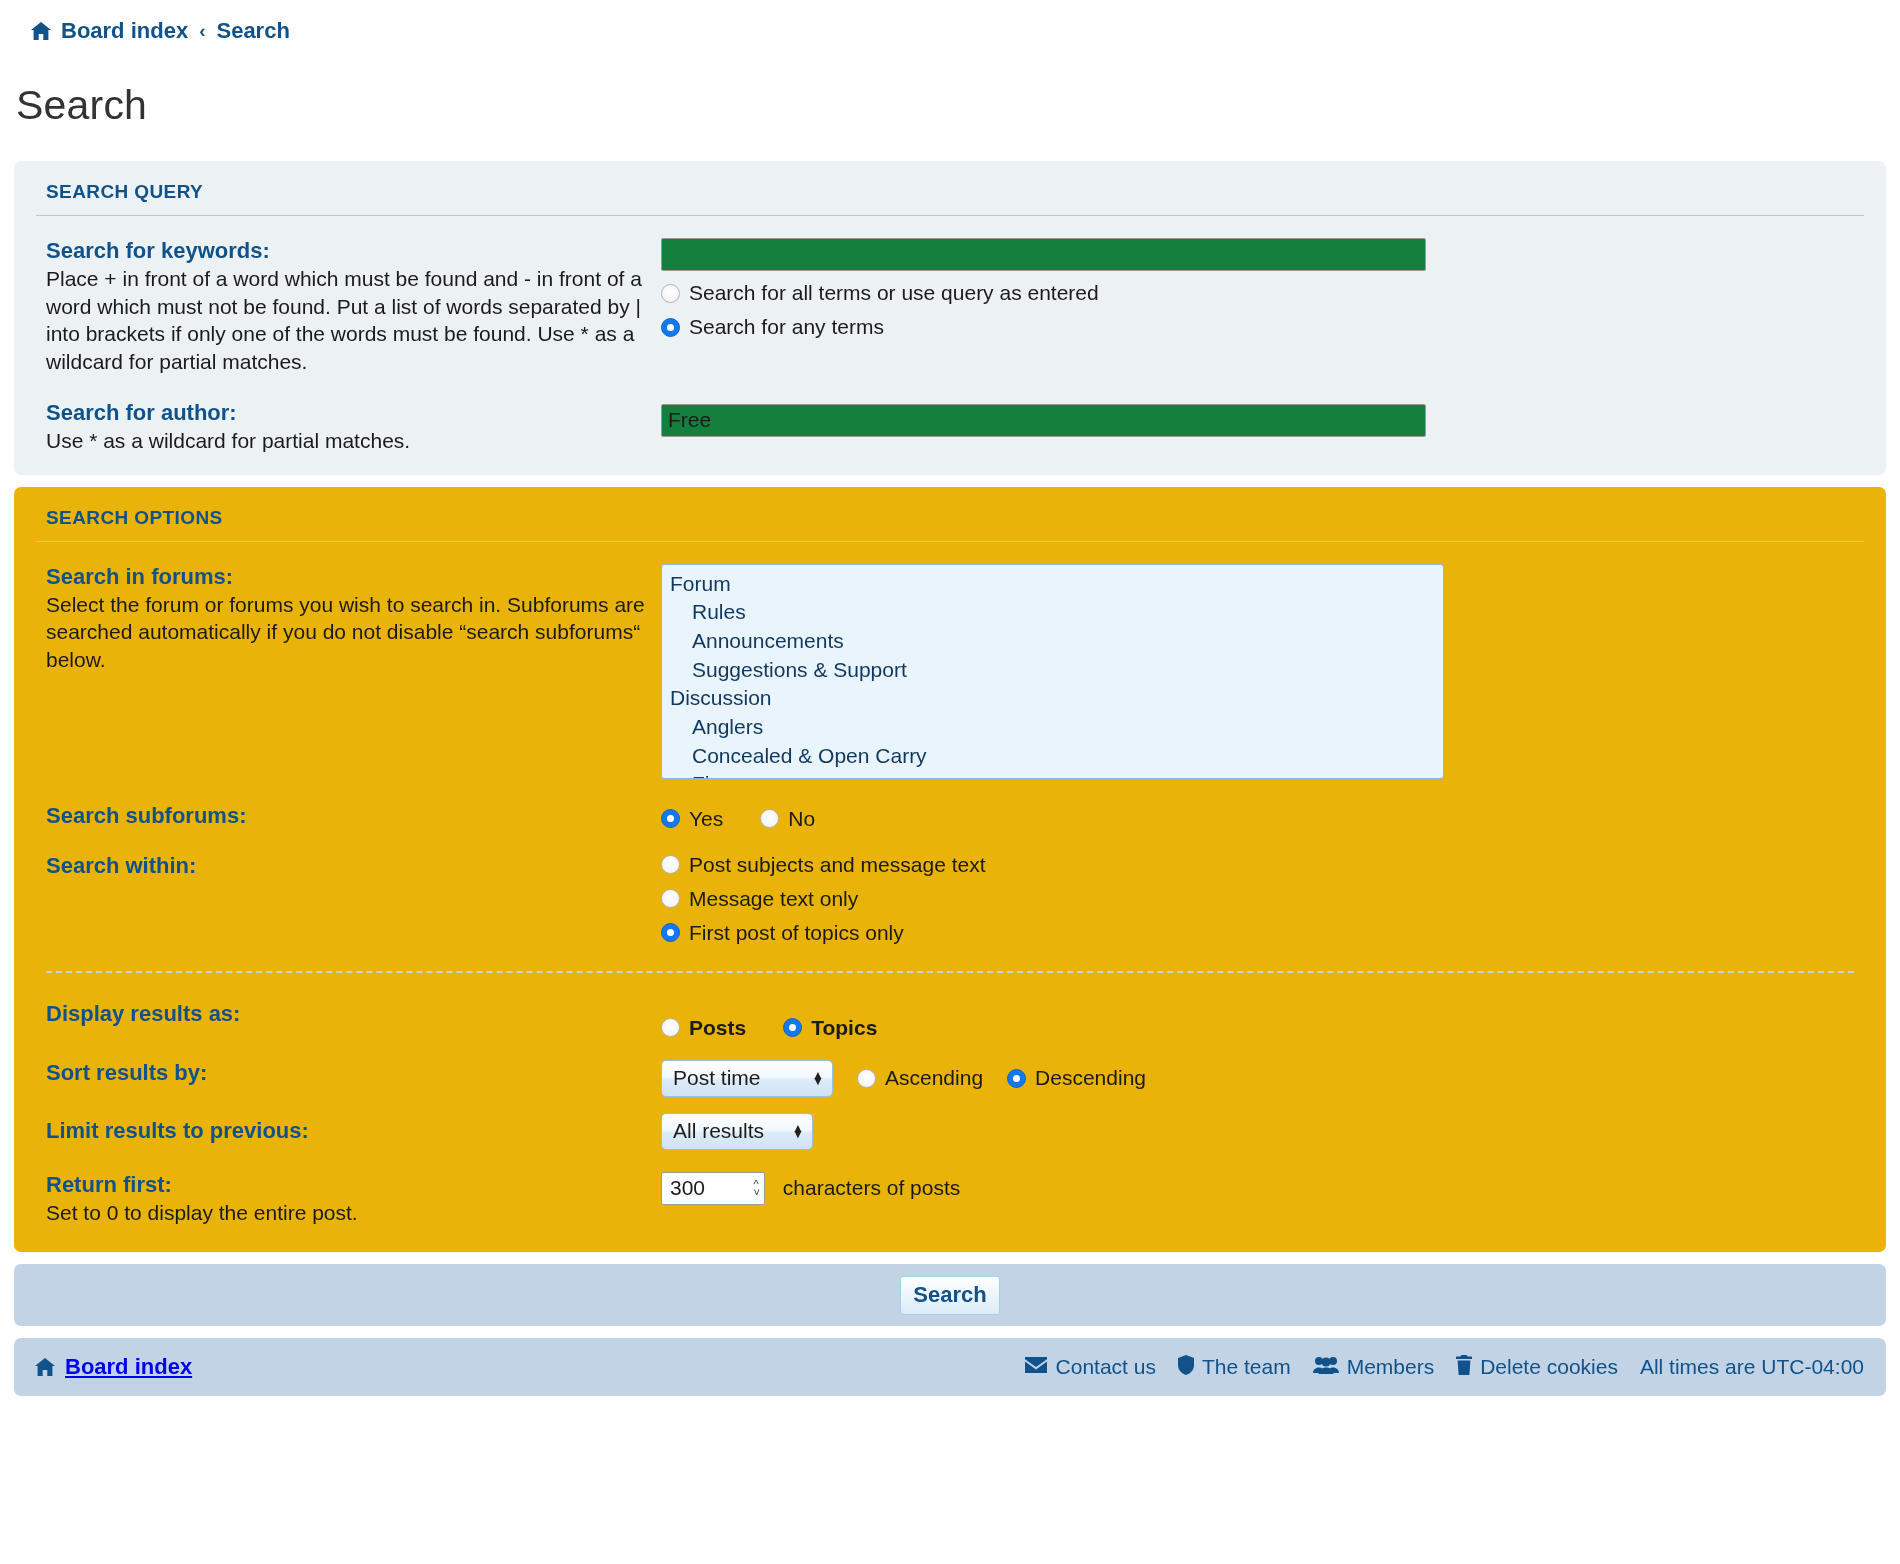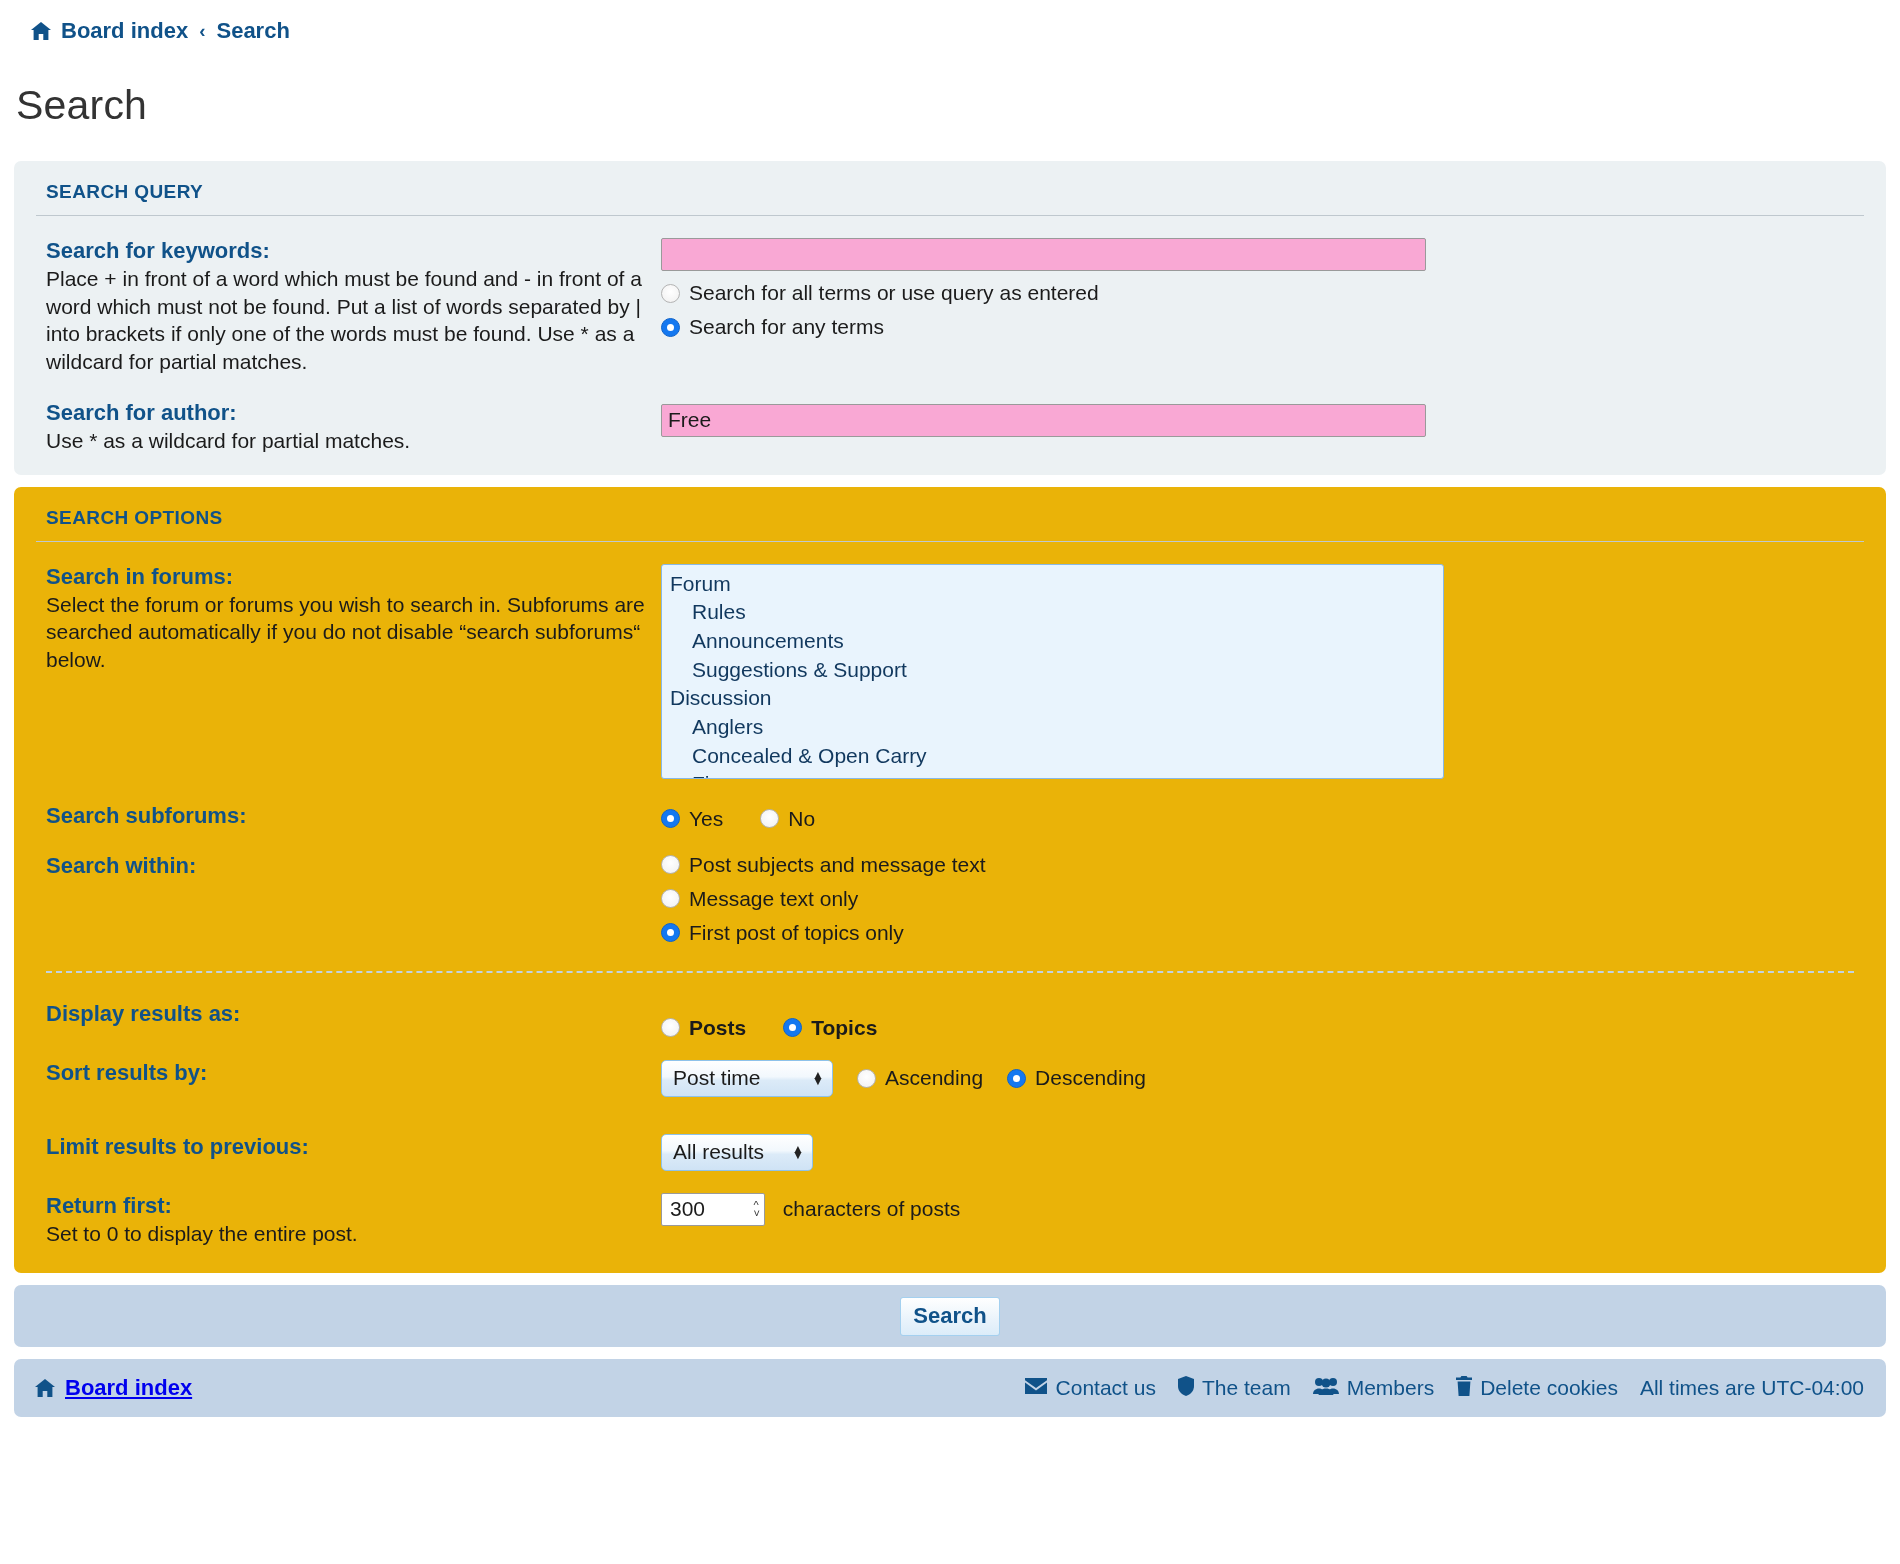--- a/index.html
+++ b/index.html
@@ -100,21 +100,21 @@
     color: #1b1b1b;
     line-height: 1.32;
   }
   .ctl { flex: 1 1 auto; padding-top: 2px; }
 
   
   .text-input {
     width: 765px;
     height: 33px;
     border: 1px solid #9a9a9a;
-    background: #f9a8d4;
+    background: #15803d;
     font-family: "Liberation Sans", sans-serif;
     font-size: 21px;
     color: #1b1b1b;
     padding: 2px 6px;
     border-radius: 2px;
     outline: none;
   }
   .text-input.author { margin-top: 4px; }
 
   
@@ -425,21 +425,21 @@
           <span class="radio"></span>
           <span class="radio-label">Ascending</span>
         </span>
         <span class="radio-pair">
           <span class="radio checked"></span>
           <span class="radio-label">Descending</span>
         </span>
       </div>
     </div>
 
-    <div class="row" style="margin-top:31px;">
+    <div class="row" style="margin-top:10px;align-items:center;">
       <div class="lbl">
         <span class="strong">Limit results to previous:</span>
       </div>
       <div class="ctl">
         <span class="select-box limit">
           <span>All results</span>
           <span class="spin-arrows">
             <span>▲</span>
               <span>▼</span>
           </span>

